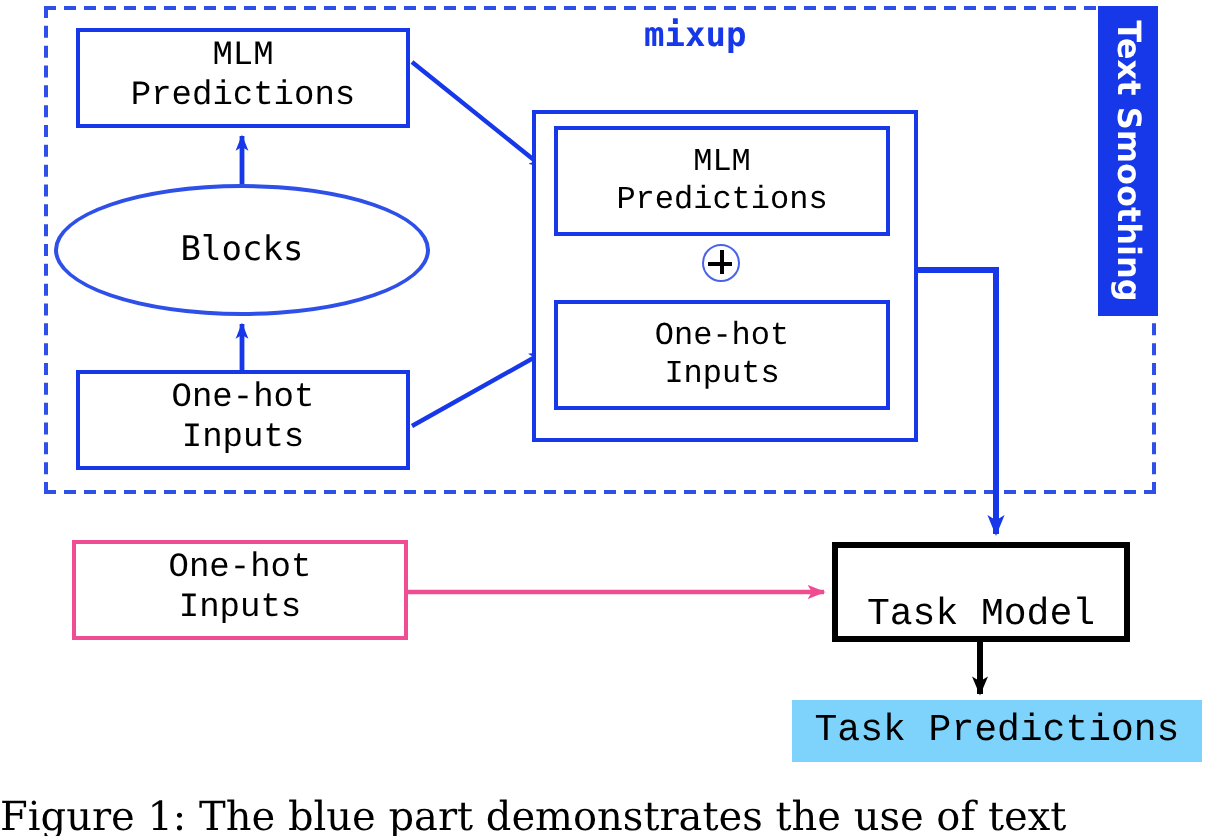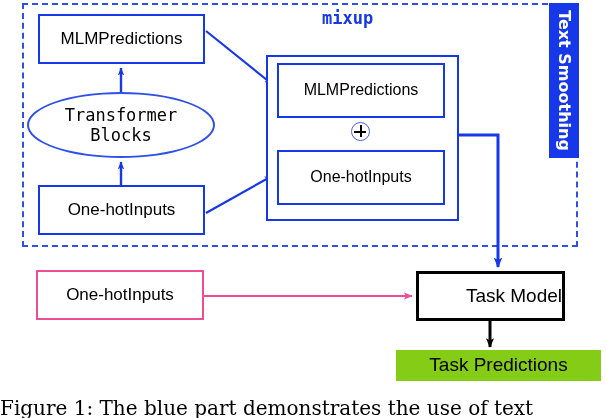--- a/index.html
+++ b/index.html
@@ -20,25 +20,25 @@
     left: 0;
     top: 0;
     width: 606px;
     height: 418px;
     pointer-events: none;
   }
   .node {
     position: absolute;
     box-sizing: border-box;
     display: flex;
-    flex-direction: row;
+    flex-direction: column;
     align-items: center;
     justify-content: center;
     text-align: center;
-    font-family: Liberation Sans, sans-serif;
+    font-family: Liberation Mono, monospace;
     line-height: 1.18;
     white-space: pre;
   }
 
   
   .box-blue {
     border: 2px solid #1638e8;
     background: #ffffff;
     color: #000000;
     font-size: 17px;
@@ -61,21 +61,21 @@
   }
   .box-black {
     border: 3px solid #000000;
     background: #ffffff;
     color: #000000;
     font-size: 19px;
     justify-content: flex-end;
   }
   .box-gray {
     border: none;
-    background: #84cc16;
+    background: #7dd3fc;
     color: #000000;
     font-size: 19px;
   }
 
   
   .dashed-region {
     position: absolute;
     box-sizing: border-box;
     border: 2px dashed #2f50e8;
     background: transparent;
@@ -209,21 +209,20 @@
 
     <line x1="490" y1="321" x2="490" y2="347" stroke="#000000" stroke-width="3" marker-end="url(#arrow-black)"></line>
   </svg>
 
   <div class="node box-blue" style="left:38px; top:14px; width:167px; height:50px;">
     <span>MLM</span>
     <span>Predictions</span>
   </div>
 
   <div class="ellipse" style="left:27px; top:92px; width:188px; height:66px;">
-    <span>Transformer</span>
     <span>Blocks</span>
   </div>
 
   <div class="node box-blue" style="left:38px; top:185px; width:167px; height:50px;">
     <span>One-hot</span>
     <span>Inputs</span>
   </div>
 
   <div class="mixup-label" style="left:322px; top:8px;">mixup</div>
 

